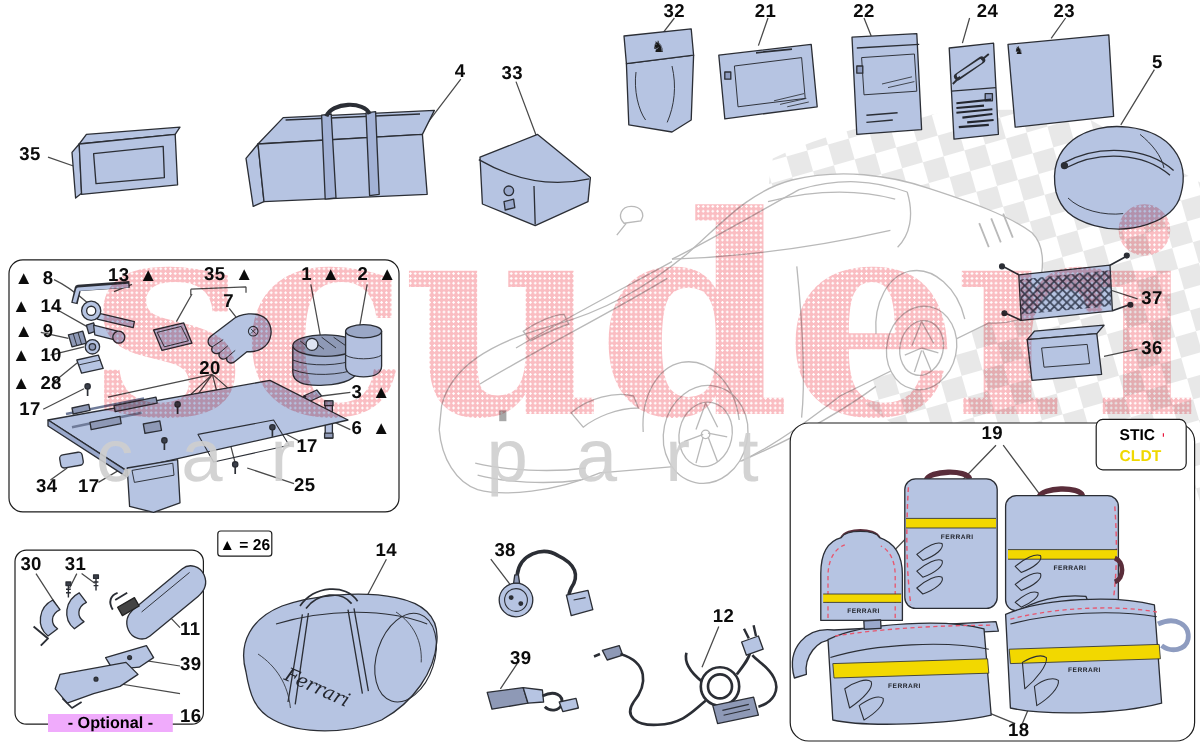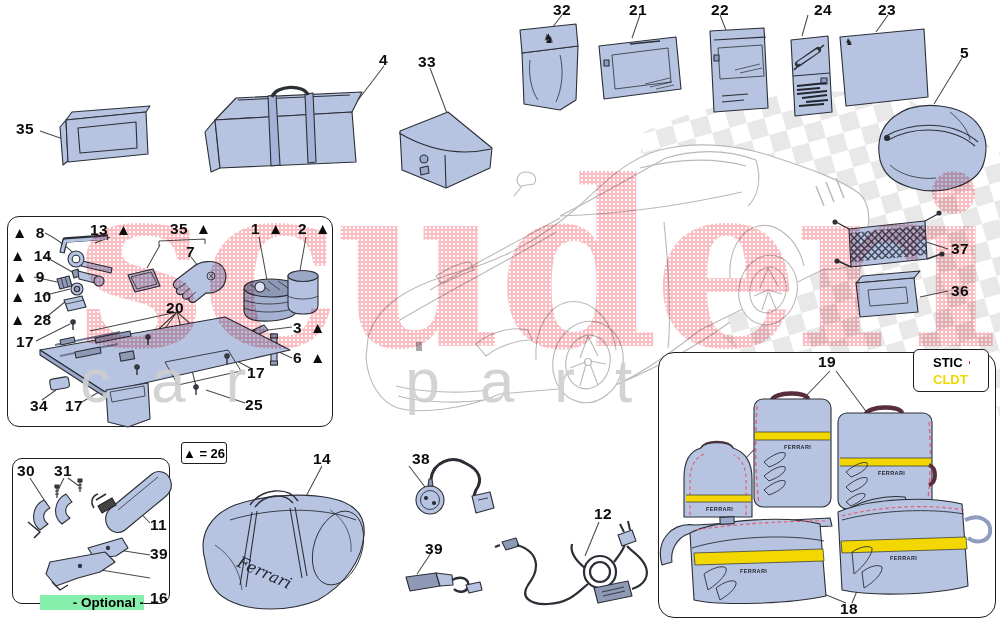--- a/index.html
+++ b/index.html
@@ -10,22 +10,22 @@
   .panel{position:absolute;background:#fff;border:1.6px solid #1d1d1d;border-radius:12px;box-sizing:border-box;}
   #tools-panel{left:7px;top:216px;width:326px;height:211px;z-index:1;}
   #optional-panel{left:12px;top:458px;width:158px;height:146px;border-radius:10px;z-index:1;}
   #note-box{left:181px;top:442px;width:46px;height:22px;border-radius:3px;z-index:1;
             display:flex;align-items:center;justify-content:center;font-weight:bold;font-size:13px;}
   #luggage-panel{left:658px;top:352px;width:338px;height:266px;border-radius:16px;z-index:5;}
   #legend-box{left:913px;top:349px;width:76px;height:43px;border-radius:6px;z-index:6;
               display:flex;flex-direction:column;justify-content:center;gap:2px;padding:2px 19px;}
   .legend-row{display:flex;align-items:center;gap:6px;font-weight:bold;font-size:13px;line-height:15px;}
   .legend-dash{width:28px;border-top:3px dashed #e8173d;margin-top:1px;}
-  #optional-caption{position:absolute;left:40px;top:595px;width:104px;text-align:right;
-                    background:#86efac;font-weight:bold;font-size:13.5px;z-index:2;}
+  #optional-caption{position:absolute;left:40px;top:595px;width:104px;text-align:center;
+                    background:#f0abfc;font-weight:bold;font-size:13.5px;z-index:2;}
   #bg-art{z-index:0;} #items-art{z-index:2;} #lug-art{z-index:6;}
   #callout-layer{z-index:7;}
   .callout{position:absolute;font-weight:bold;font-size:15.5px;color:#0c0c0c;white-space:pre;letter-spacing:.3px;}
   .wm{position:absolute;pointer-events:none;z-index:4;line-height:1;}
   #wm-title{left:76px;top:150px;font-family:"DejaVu Serif",serif;font-weight:bold;font-size:230px;
             letter-spacing:-5px;color:#ee2232;opacity:.30;mix-blend-mode:multiply;
             -webkit-mask-image:radial-gradient(circle,transparent 1px,#000 1.15px);-webkit-mask-size:4px 4px;
             mask-image:radial-gradient(circle,transparent 1px,#000 1.15px);mask-size:4px 4px;}
   #wm-sub{left:80px;top:350px;font-size:62px;color:#cfcfcf;opacity:.9;letter-spacing:40px;word-spacing:62px;}
   .wordmark{font-size:5.5px;font-weight:bold;letter-spacing:.4px;fill:#23262e;}

